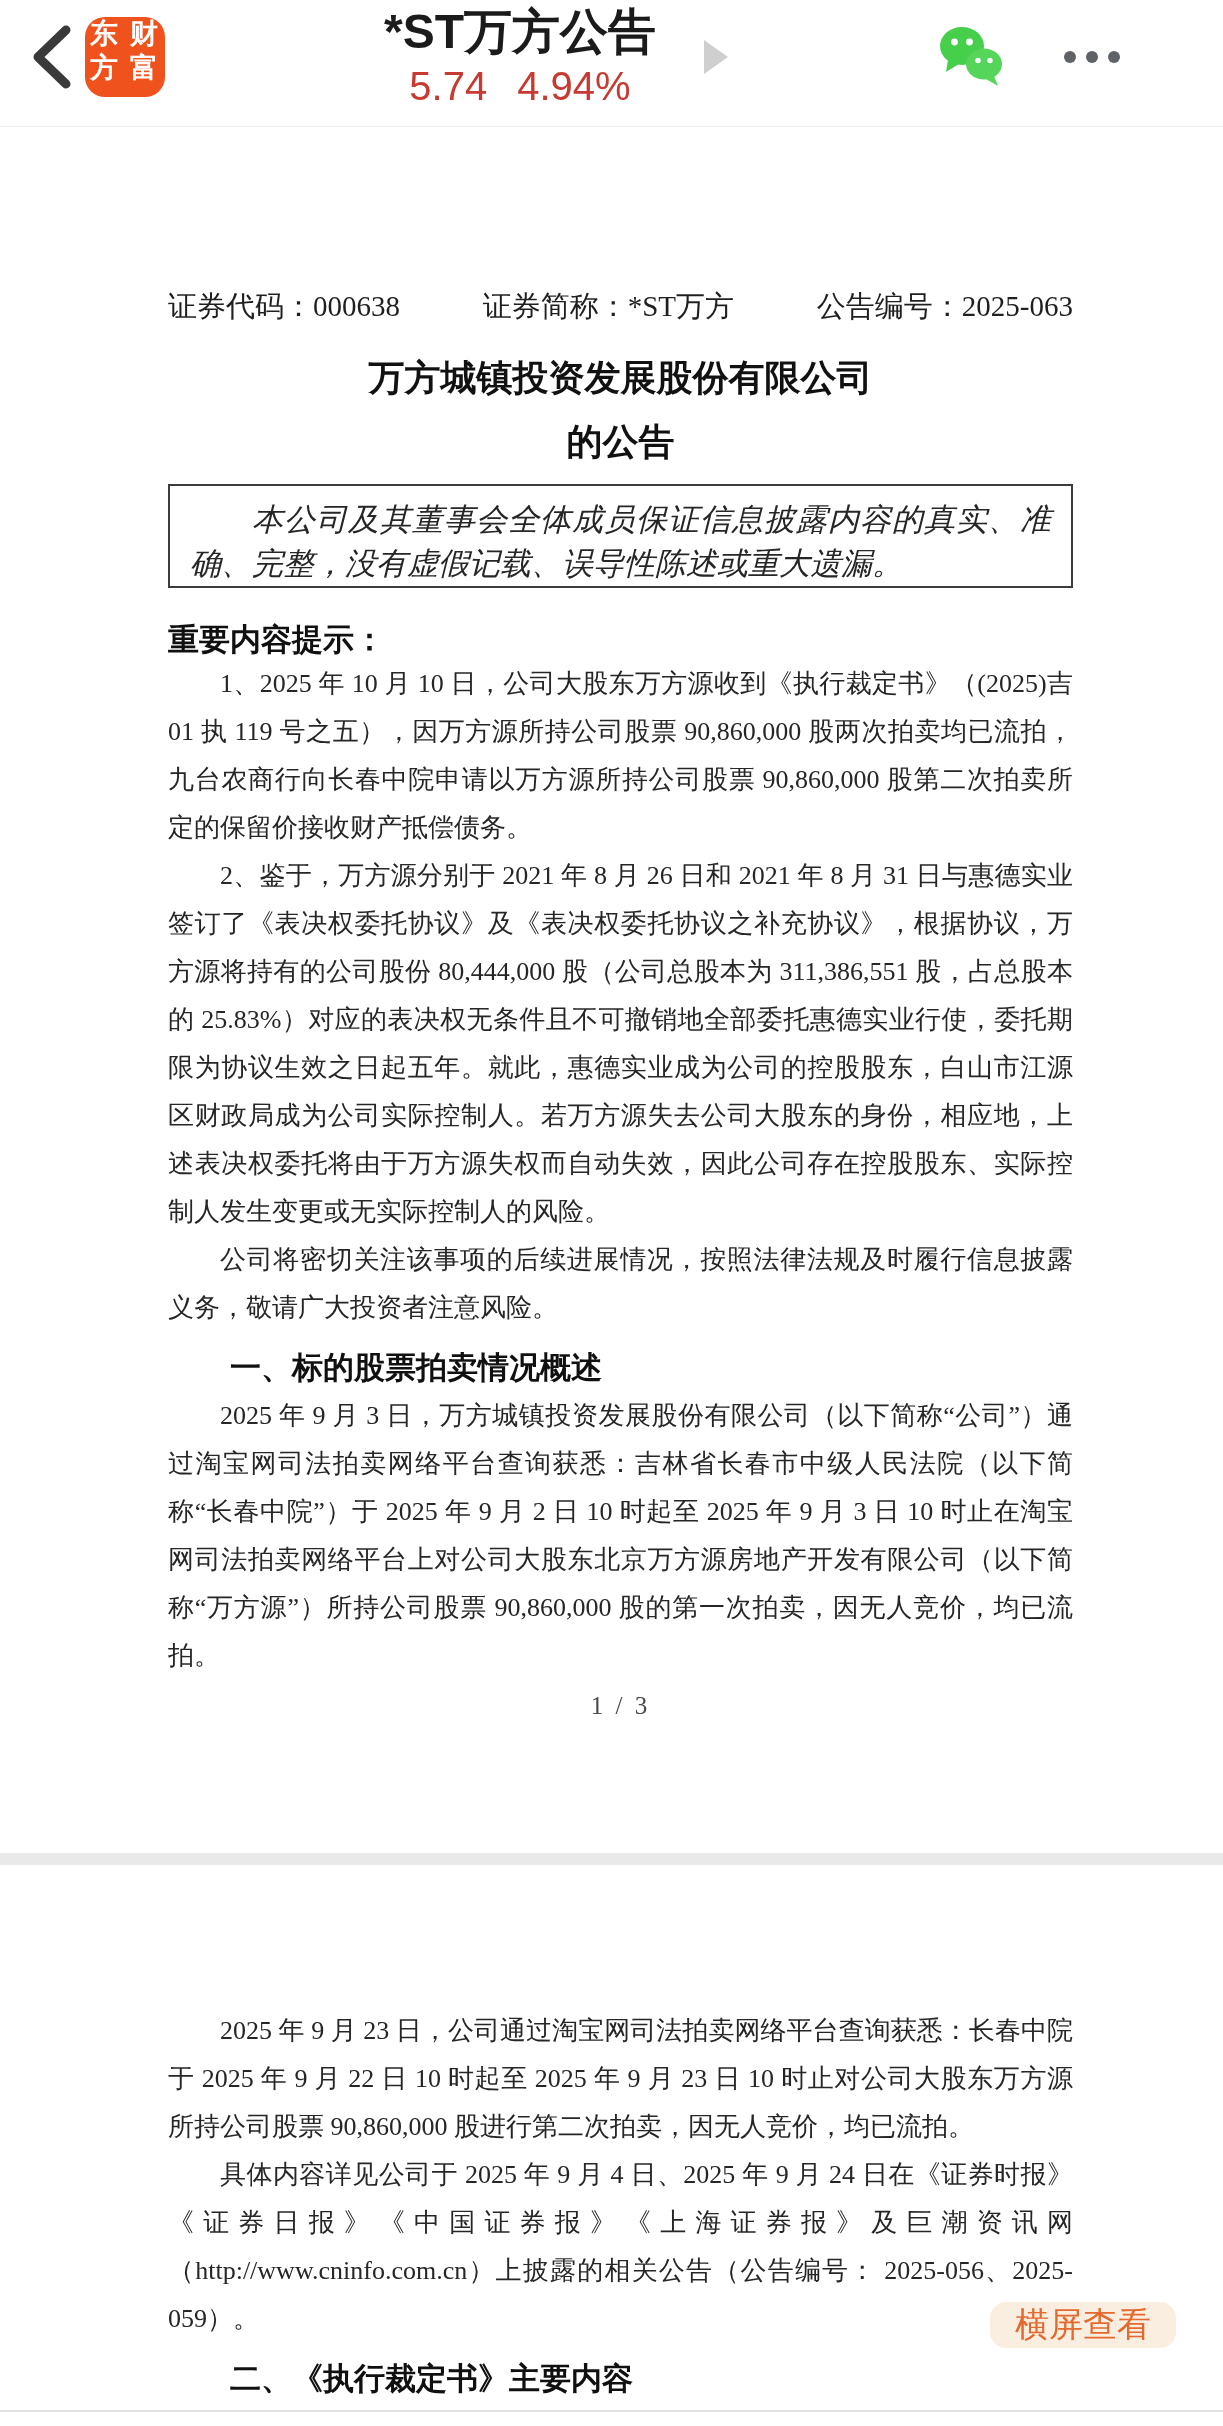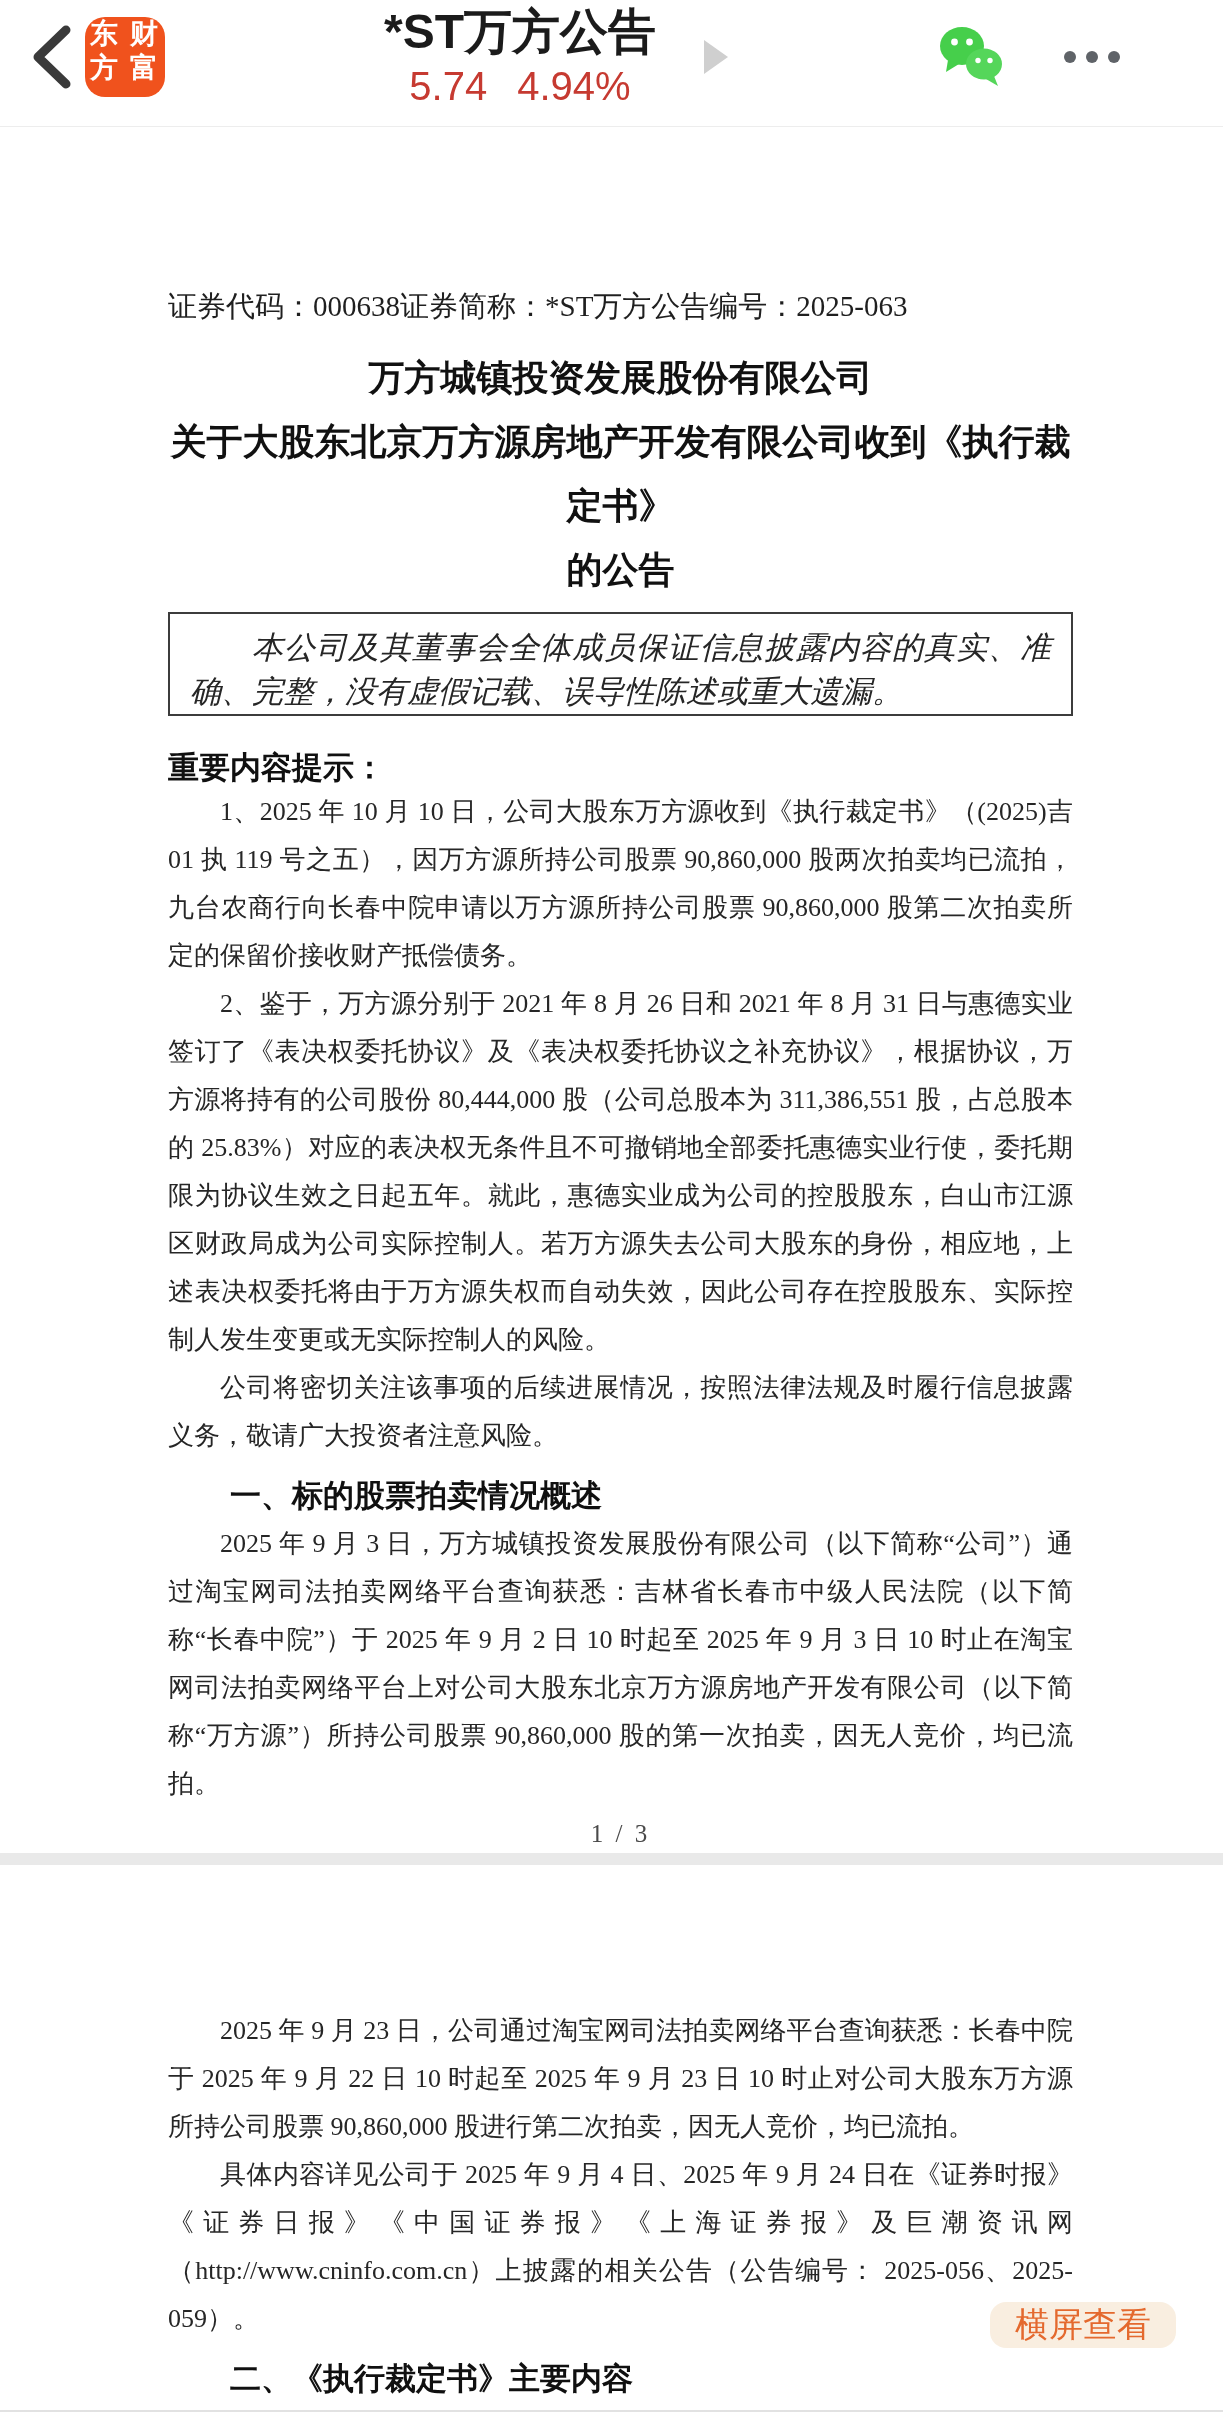--- a/index.html
+++ b/index.html
@@ -22,21 +22,21 @@
   .pricerow{display:flex;justify-content:center;gap:30px;font-family:"Liberation Sans",sans-serif;
     font-size:40px;line-height:44px;color:#c63a31;margin-top:2px;}
   .play{position:absolute;left:704px;top:40px;width:0;height:0;cursor:pointer;
     border-top:17px solid transparent;border-bottom:17px solid transparent;border-left:24px solid #cfcfcf;}
   .wechat{position:absolute;left:936px;top:24px;cursor:pointer;}
   .dots{position:absolute;left:1064px;top:51px;display:flex;gap:10px;cursor:pointer;}
   .dots i{width:12px;height:12px;border-radius:50%;background:#5f6368;}
   
   .page{background:#fff;box-sizing:border-box;}
   .page1{height:1726px;padding:161px 150px 0 168px;}
-  .metarow{display:flex;font-size:29px;line-height:36px;color:#1f1f1f;}
+  .metarow{display:flex;justify-content:space-between;font-size:29px;line-height:36px;color:#1f1f1f;}
   .doc-titles{margin-top:22px;text-align:center;font-weight:bold;color:#111;
     font-family:"Liberation Sans",sans-serif;font-size:36px;line-height:64px;}
   .disclaimer{margin-top:10px;border:2px solid #3c3c3c;padding:12px 20px 0 20px;
     font-style:italic;font-size:31px;line-height:44px;text-align:justify;}
   .disclaimer .in{display:block;text-indent:2em;}
   .h-bold{font-family:"Liberation Sans",sans-serif;font-weight:bold;color:#101010;
     font-size:31px;line-height:40px;margin-top:32px;}
   .sec-head{font-family:"Liberation Sans",sans-serif;font-weight:bold;color:#101010;
     font-size:31px;line-height:48px;margin-top:12px;text-indent:2em;}
   p.body{margin:0;font-size:26px;line-height:48px;text-align:justify;text-indent:2em;}
@@ -93,21 +93,20 @@
 
 <div class="page page1">
   <div class="metarow">
     <span>证券代码：000638</span>
     <span>证券简称：*ST万方</span>
     <span>公告编号：2025-063</span>
   </div>
 
   <div class="doc-titles">
     <div>万方城镇投资发展股份有限公司</div>
-    <div>关于大股东北京万方源房地产开发有限公司收到《执行裁定书》</div>
     <div>的公告</div>
   </div>
 
   <div class="disclaimer">
     <span class="in">本公司及其董事会全体成员保证信息披露内容的真实、准确、完整，没有虚假记载、误导性陈述或重大遗漏。</span>
   </div>
 
   <div class="h-bold">重要内容提示：</div>
 
   <p class="body p-first">1、2025 年 10 月 10 日，公司大股东万方源收到《执行裁定书》（(2025)吉 01 执 119 号之五），因万方源所持公司股票 90,860,000 股两次拍卖均已流拍，九台农商行向长春中院申请以万方源所持公司股票 90,860,000 股第二次拍卖所定的保留价接收财产抵偿债务。</p>

